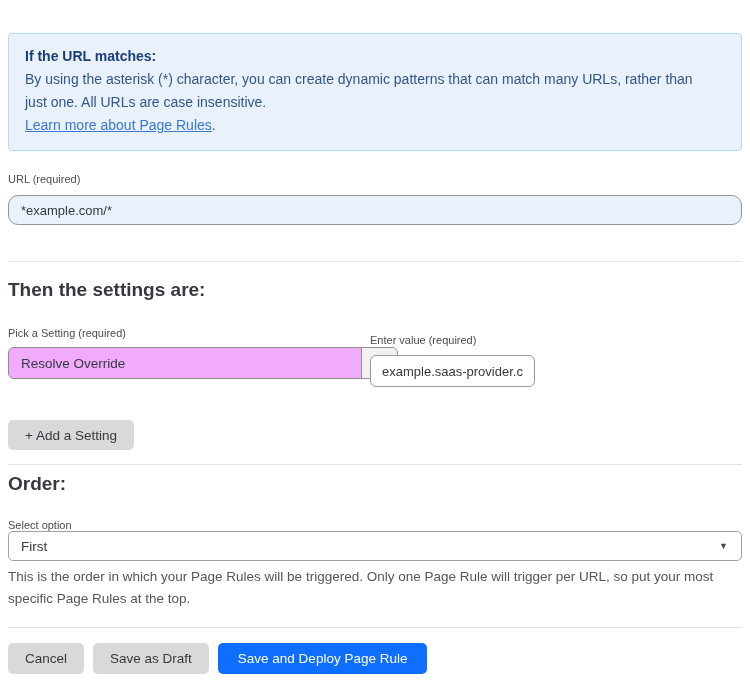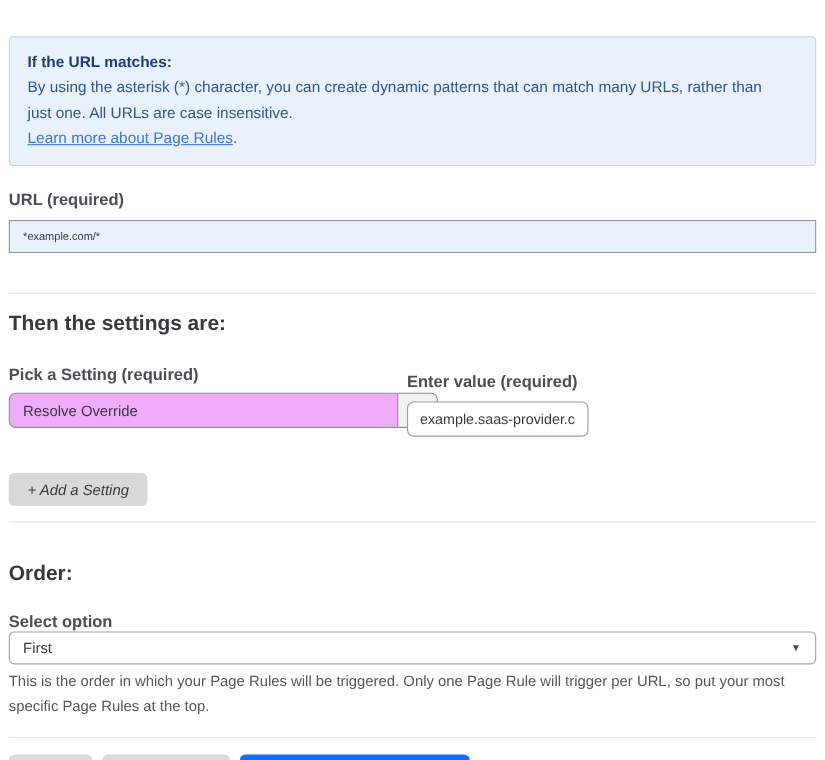--- a/index.html
+++ b/index.html
@@ -39,57 +39,56 @@
   .info-box .info-body { max-width: 690px; }
   .info-box a.info-link {
     color: #3c77d4;
     text-decoration: underline;
     cursor: pointer;
   }
 
   
   .field-label {
     display: block;
-    font-size: 15px;
+    font-size: 11px;
     color: #4c4c52;
-    font-weight: bold;
   }
 
   
   .url-label { margin-top: 22px; }
   .url-input {
     margin-top: 10px;
     width: 100%;
     height: 30px;
     background: #e8f1fc;
     border: 1px solid #959595;
-    border-radius: 0;
+    border-radius: 10px;
     padding: 0 12px;
     font-family: "Liberation Sans", sans-serif;
-    font-size: 10px;
+    font-size: 13px;
     color: #36393f;
     outline: none;
   }
 
   .divider {
     border: none;
     border-top: 1px solid #e2e2e2;
     height: 0;
   }
   .divider-1 { margin-top: 36px; }
   .divider-2 { margin-top: 14px; }
   .divider-3 { margin-top: 17px; }
 
   .section-heading {
     font-size: 19px;
     font-weight: bold;
     color: #36393f;
   }
   .settings-heading { margin-top: 17px; }
-  .order-heading { margin-top: 36px; }
+  .order-heading { margin-top: 8px; }
 
   
   .settings-row {
     margin-top: 26px;
     display: flex;
     align-items: flex-start;
   }
   .setting-col { width: 347px; }
   .value-col { margin-left: 15px; margin-top: 7px; width: 165px; }
 
@@ -143,21 +142,20 @@
   .btn {
     border: none;
     border-radius: 5px;
     height: 31px;
     font-family: "Liberation Sans", sans-serif;
     font-size: 13.5px;
     color: #36393f;
     background: #d9d9d9;
     padding: 0 17px;
     cursor: pointer;
-    font-style: italic;
   }
   .add-setting-btn { margin-top: 33px; height: 30px; }
 
   
   .order-label { margin-top: 24px; }
   .order-select {
     width: 100%;
     height: 30px;
     background: #ffffff;
     border: 1px solid #a2a2a2;

